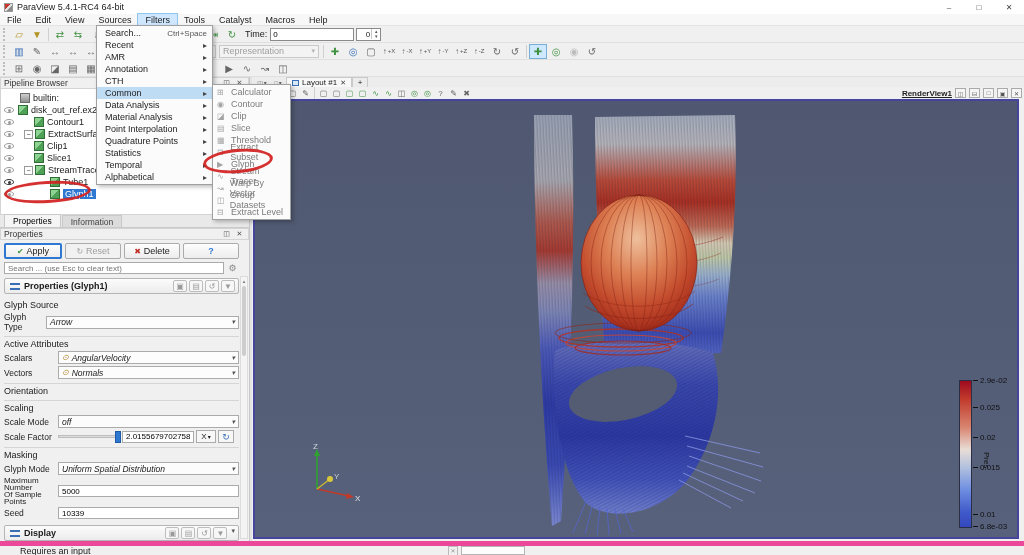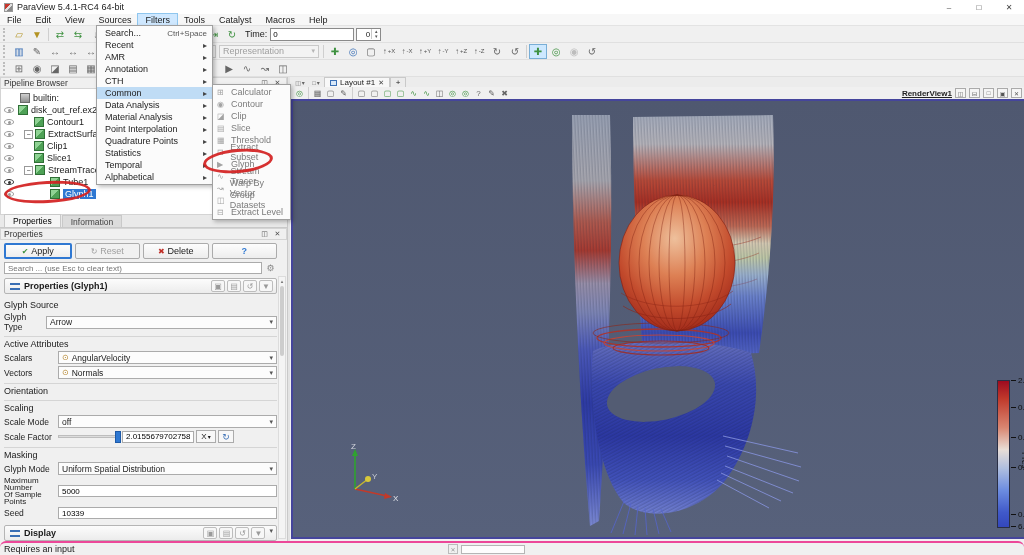--- a/index.html
+++ b/index.html
@@ -49,21 +49,21 @@
   .submenu .mi { padding-left:4px; color:#7b7b7b; }
   .submenu .mi .mic { width:11px; font-size:8px; color:#a3a3a3; margin-right:3px; }
 
   
   .annot { position:absolute; border:3px solid #d31f1f; border-radius:50%; z-index:60; opacity:.92; }
   .annot1 { left:203px; top:149px; width:70px; height:24px; transform:rotate(-5deg); }
   .annot2 { left:4px; top:181px; width:87px; height:22px; transform:rotate(-3deg); }
 
   
   .main { position:absolute; left:0; top:77px; width:1024px; height:464px; display:flex; }
-  .left-panel { width:288px; height:464px; background:#0c4a6e; border-right:1px solid #c9c9c9; display:flex; flex-direction:column; position:relative; }
+  .left-panel { width:250px; height:464px; background:#0c4a6e; border-right:1px solid #c9c9c9; display:flex; flex-direction:column; position:relative; }
   .splitter { width:2px; background:#e3e3e3; }
 
   .dock-header { height:13px; background:#f0f0f0; border:1px solid #d4d4d4; display:flex; align-items:center; padding:0 3px; }
   .dock-header .dtitle { font-size:8.5px; color:#333; }
   .dock-header .dbtns { margin-left:auto; display:flex; gap:2px; }
   .dock-header .dbtn { font-size:7px; color:#555; width:11px; text-align:center; }
 
   
   .tree { height:168px; background:#ffffff; border:1px solid #d4d4d4; border-top:none; overflow:hidden; padding-top:3px; }
   .trow { height:12px; display:flex; align-items:center; padding-left:3px; }
@@ -95,21 +95,21 @@
   .secbar { margin-top:4px; height:16px; background:linear-gradient(#fcfcfc,#ececec); border:1px solid #b5b5b5; border-radius:2px; display:flex; align-items:center; padding:0 3px; }
   .secbar .sicon { width:10px; height:7px; border-top:2px solid #3a6fb5; border-bottom:2px solid #3a6fb5; margin:0 4px 0 2px; }
   .secbar .stitle { font-weight:bold; font-size:9px; }
   .secbar .sbtns { margin-left:auto; display:flex; gap:2px; }
   .sqbtn { width:14px; height:12px; border:1px solid #bdbdbd; border-radius:2px; background:#f7f7f7; display:flex; align-items:center; justify-content:center; font-size:8px; color:#9a9a9a; }
   .heading { font-weight:normal; font-size:9px; margin-top:4px; padding-top:2px; border-top:1px solid #d5d5d5; }
   .prow { display:flex; align-items:center; margin-top:2px; gap:2px; }
   .plabel { width:52px; flex:none; font-size:8.5px; color:#222; }
   .plabel.narrow { width:40px; }
   .plabel.two { line-height:7px; font-size:8px; }
-  .prow .combo { flex:1; font-size:8.5px; }
+  .prow .combo { flex:1; font-size:8.5px;font-style:italic; }
   .prow input { flex:1; height:12px; border:1px solid #ababab; font-size:8px; padding:0 3px; font-family:"Liberation Sans",sans-serif; }
   .cdot { font-size:8px; color:#b5862f; margin-right:3px; }
   .checkbox { width:9px; height:9px; border:1px solid #777; background:#fff; display:flex; align-items:center; justify-content:center; font-size:7px; color:#333; margin-right:4px; }
   .slider { flex:1; height:3px; background:#dcdcdc; border:1px solid #bdbdbd; position:relative; max-width:62px; }
   .slider .shandle { position:absolute; right:-2px; top:-5px; width:6px; height:12px; background:#2f78d2; border:1px solid #1d5aa8; }
   .xbtn { width:20px; height:13px; border:1px solid #ababab; background:#f7f7f7; display:flex; align-items:center; justify-content:center; gap:1px; font-size:8px; }
   .refbtn { width:16px; height:13px; border:1px solid #ababab; background:#f7f7f7; display:flex; align-items:center; justify-content:center; font-size:9px; color:#3a6fb5; }
   .vscroll { position:absolute; right:1px; top:36px; bottom:2px; width:8px; background:#f4f4f4; border:1px solid #dcdcdc; }
   .vscroll .varrow { height:8px; text-align:center; font-size:5px; color:#777; line-height:8px; }
   .vscroll .vhandle { margin:1px; height:70px; background:#cdcdcd; border-radius:2px; }
@@ -133,21 +133,21 @@
 
   
   .colorbar { position:absolute; left:700px; top:277px; width:64px; height:160px; }
   .cbar { position:absolute; left:4px; top:2px; width:13px; height:148px; border:1px solid #2a2f45;
       background:linear-gradient(#9e0b20,#c0392b 12%,#d98671 32%,#e8ddd6 47%,#aebedf 60%,#6c8ce0 75%,#4059c9 90%,#3347bd); }
   .ctick { position:absolute; left:18px; display:flex; align-items:center; font-size:8px; color:#111; white-space:nowrap;justify-content:flex-end; }
   .ctick .dash { width:5px; height:1px; background:#111; margin-right:2px; }
   .cbtitle { position:absolute; left:36px; top:74px; font-size:8px; color:#111; transform:rotate(90deg); transform-origin:left top; }
 
   
-  .statusbar { position:absolute; left:0; top:541px; width:1024px; height:14px; background:#f0f0f0; border-top:2px solid #ec4899; display:flex; align-items:center; padding-left:4px;border-radius:6px; }
+  .statusbar { position:absolute; left:0; top:541px; width:1024px; height:14px; background:#f0f0f0; border-top:5px solid #ec4899; display:flex; align-items:center; padding-left:20px; }
   .sb-abort { position:absolute; left:448px; width:10px; height:10px; border:1px solid #bbb; display:flex; align-items:center; justify-content:center; font-size:6px; color:#999; }
   .sb-progress { position:absolute; left:461px; width:64px; height:9px; border:1px solid #b5b5b5; background:#fdfdfd; }
 </style>
 </head>
 <body>
 
 <div class="app">
 
   <div class="titlebar">
     <div class="pv-logo"></div>

